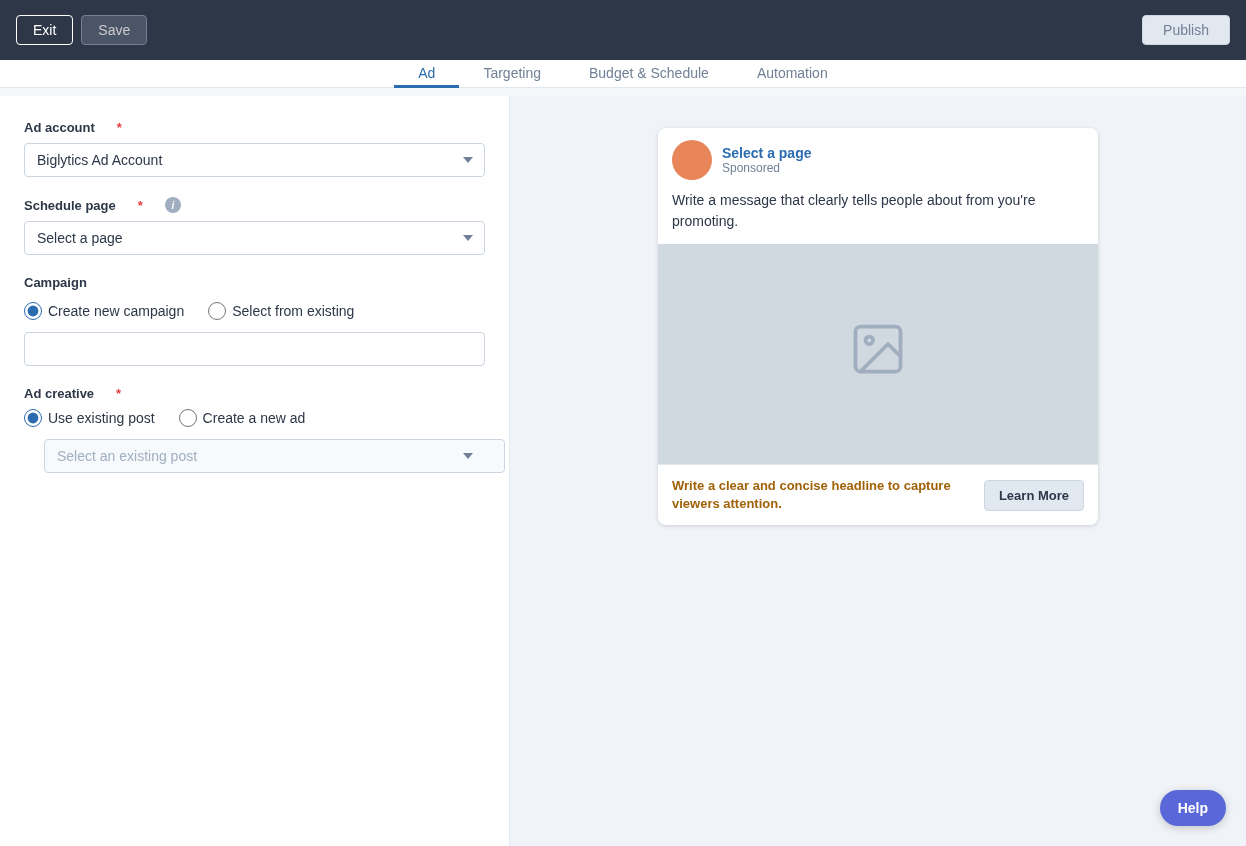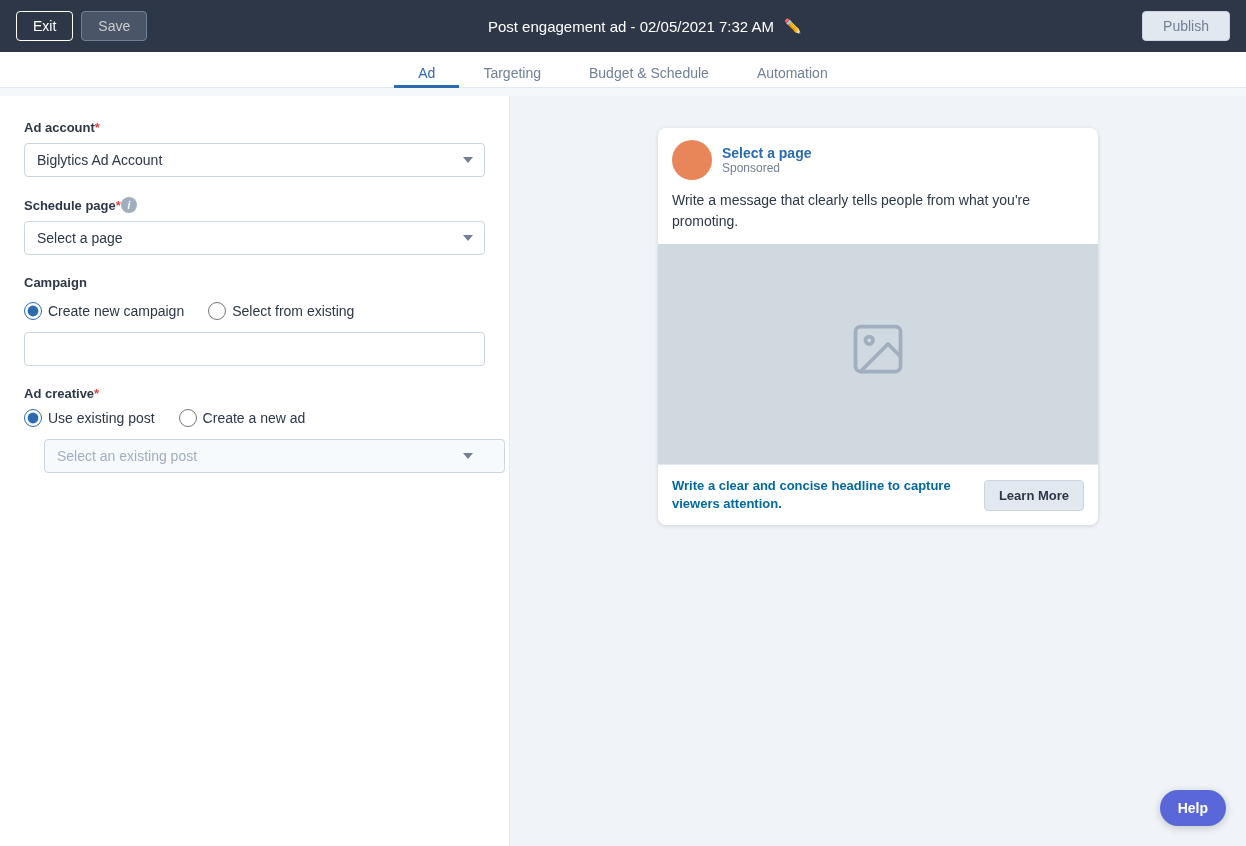--- a/index.html
+++ b/index.html
@@ -5,21 +5,21 @@
     * { box-sizing: border-box; margin: 0; padding: 0; }
     body { font-family: -apple-system, BlinkMacSystemFont, 'Segoe UI', Helvetica, Arial, sans-serif; background: #f5f8fa; font-size: 14px; color: #333; }
 
     
     .header {
       display: flex;
       align-items: center;
       justify-content: space-between;
       background: #2d3748;
       padding: 0 16px;
-      height: 52px;
+      height: 60px;
       position: fixed;
       top: 0; left: 0; right: 0;
       z-index: 100;
     }
     .header-left { display: flex; gap: 8px; }
     .header-center { display: flex; align-items: center; gap: 10px; }
     .header-right {}
 
     .btn-exit {
       background: transparent;
@@ -104,21 +104,21 @@
     .form-group {
       margin-bottom: 20px;
     }
     .form-label {
       font-size: 13px;
       font-weight: 600;
       color: #2d3748;
       margin-bottom: 8px;
       display: flex;
       align-items: center;
-      gap: 0;
+      gap: 22px;
     }
     .form-label .required { color: #e53e3e; }
     .info-icon {
       display: inline-flex;
       align-items: center;
       justify-content: center;
       width: 16px;
       height: 16px;
       background: #a0aec0;
       color: #fff;
@@ -267,21 +267,21 @@
     .ad-cta-bar {
       display: flex;
       align-items: center;
       justify-content: space-between;
       padding: 12px 14px;
       border-top: 1px solid #e2e8f0;
     }
     .ad-headline {
       font-size: 13px;
       font-weight: 600;
-      color: #0369a1;
+      color: #a16207;
       line-height: 1.4;
       flex: 1;
       padding-right: 12px;
     }
     .btn-learn-more {
       background: #e2e8f0;
       color: #2d3748;
       border: 1px solid #cbd5e0;
       border-radius: 4px;
       padding: 7px 14px;
@@ -307,24 +307,20 @@
       box-shadow: 0 2px 8px rgba(0,0,0,0.2);
     }
   </style>
 </head>
 <body>
 
 <header class="header">
   <div class="header-left">
     <button class="btn-exit">Exit</button>
     <button class="btn-save">Save</button>
-  </div>
-  <div class="header-center">
-    <span class="page-title">Post engagement ad - 02/05/2021 7:32 AM</span>
-    <span class="edit-icon">✏️</span>
   </div>
   <div class="header-right">
     <button class="btn-publish">Publish</button>
   </div>
 </header>
 
 <nav class="nav-tabs">
   <div class="nav-tab active">Ad</div>
   <div class="nav-tab">Targeting</div>
   <div class="nav-tab">Budget &amp; Schedule</div>
@@ -404,21 +400,21 @@
     <div class="ad-preview-card">
 
       <div class="ad-preview-header">
         <div class="ad-avatar"></div>
         <div>
           <div class="ad-page-name">Select a page</div>
           <div class="ad-sponsored">Sponsored</div>
         </div>
       </div>
 
-      <div class="ad-body-text">Write a message that clearly tells people from what you're promoting.</div>
+      <div class="ad-body-text">Write a message that clearly tells people about from you're promoting.</div>
 
       <div class="ad-image-area">
         <span class="image-placeholder-icon">
           <svg xmlns="http://www.w3.org/2000/svg" width="60" height="60" viewBox="0 0 24 24" fill="none" stroke="#a0aec0" stroke-width="1.5" stroke-linecap="round" stroke-linejoin="round">
             <rect x="3" y="3" width="18" height="18" rx="2" ry="2"></rect>
             <circle cx="8.5" cy="8.5" r="1.5"></circle>
             <polyline points="21 15 16 10 5 21"></polyline>
           </svg>
         </span>
       </div>

